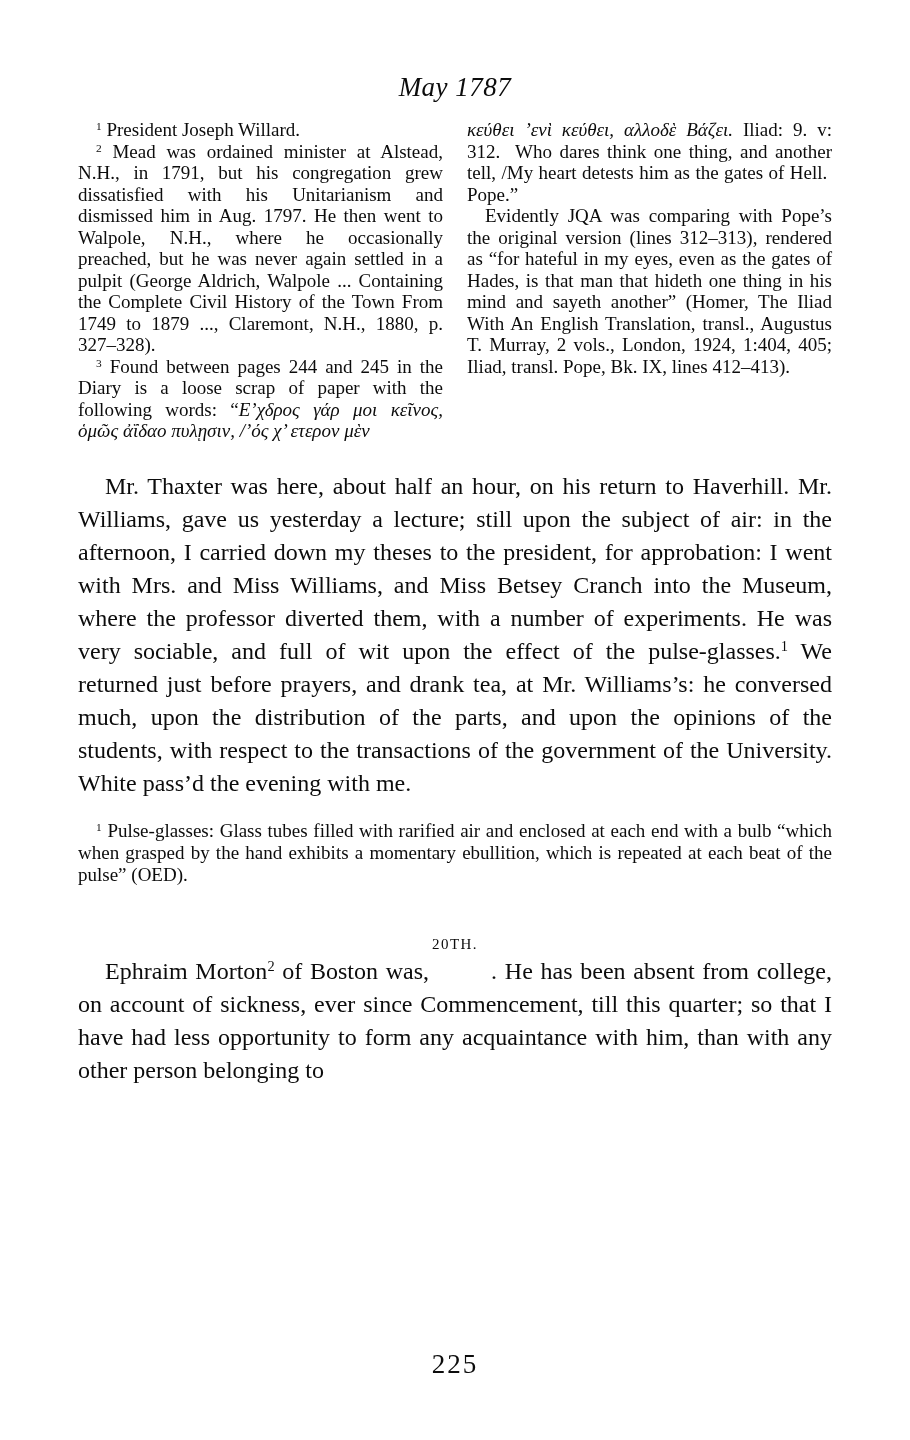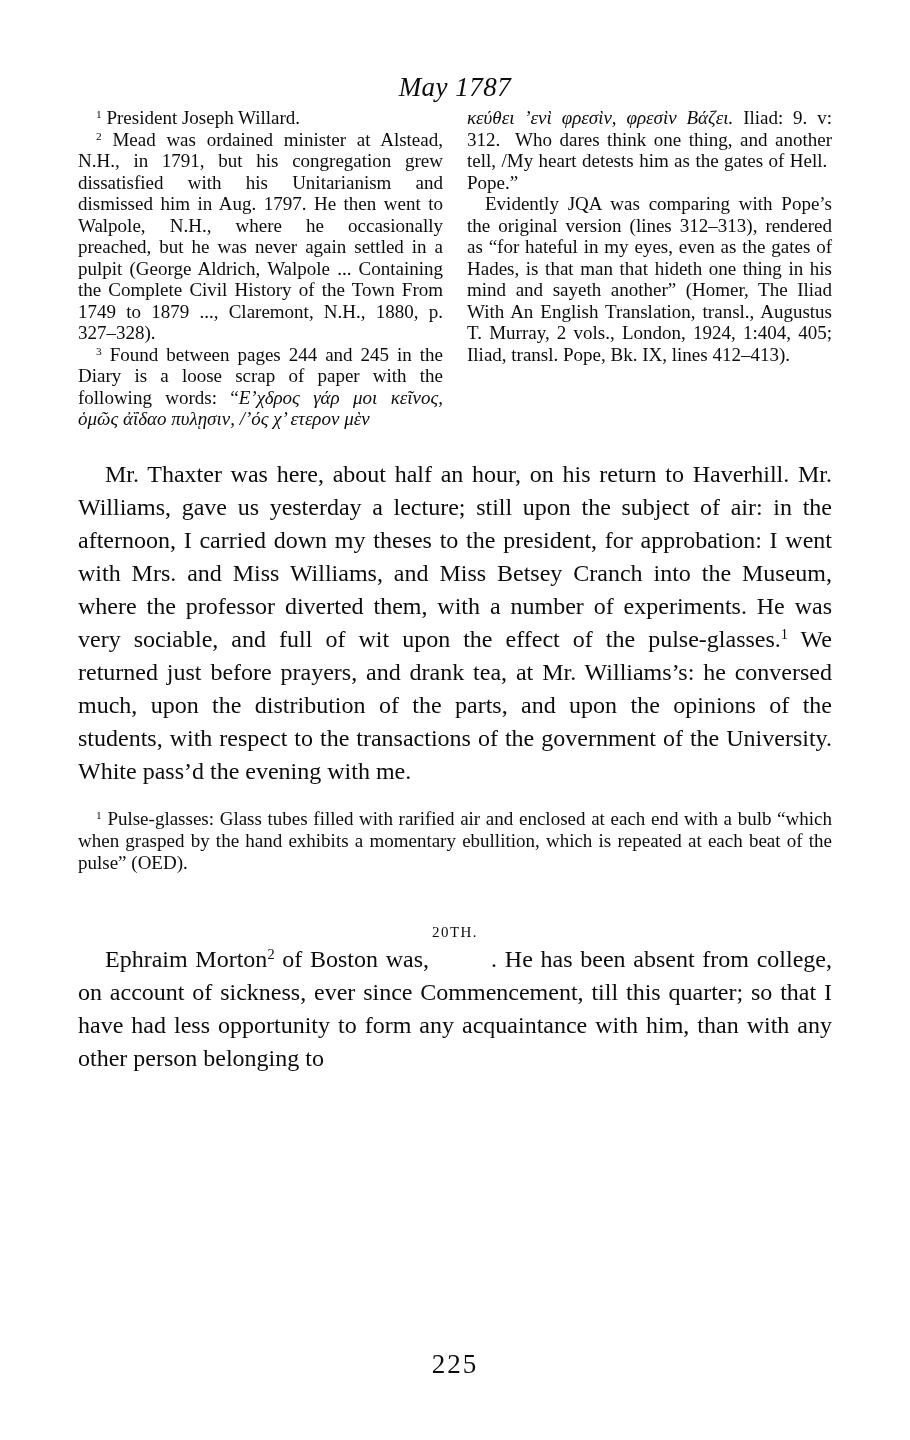--- a/index.html
+++ b/index.html
@@ -24,21 +24,21 @@
   .body-text {
     margin:0;
     font-size:24px;
     line-height:33px;
     text-align:justify;
   }
   .intro-paragraph { margin-top:34px; }
   .fn-cols {
     display:flex;
     gap:24px;
-    margin-top:4px;
+    margin-top:16px;
   }
   .fn-col {
     flex:1 1 0;
     font-size:19px;
     line-height:21.5px;
     text-align:justify;
   }
   .fn-col p { margin:0; text-indent:18px; }
   .fn-col p.no-indent { text-indent:0; }
   .entry-heading {
@@ -78,21 +78,21 @@
   <div class="running-head">May 1787</div>
 
 
   <div class="fn-cols">
     <div class="fn-col">
       <p><span class="run-sup">1</span><span> President Joseph Willard.</span></p>
       <p><span class="run-sup">2</span><span> Mead was ordained minister at Alstead, N.H., in 1791, but his congregation grew dissatisfied with his Unitarianism and dismissed him in Aug. 1797. He then went to Walpole, N.H., where he occasionally preached, but he was never again settled in a pulpit (George Aldrich, </span><span class="run-i">Walpole ... Containing the Complete Civil History of the Town From 1749 to 1879</span><span> ..., Claremont, N.H., 1880, p. 327–328).</span></p>
       <p><span class="run-sup">3</span><span> Found between pages 244 and 245 in the Diary is a loose scrap of paper with the following words: “</span><span class="run-greek">Ε’χδρος γάρ μοι κεῖνος, ὁμῶς ἀΐδαο πυλῃσιν, /’ός χ’ ετερον μὲν</span></p>
     </div>
     <div class="fn-col">
-      <p class="no-indent"><span class="run-greek">κεύθει ’ενὶ φρεσὶν, φρεσὶν Βάζει.</span><span> Iliad: 9. v: 312.&nbsp; Who dares think one thing, and another tell, /My heart detests him as the gates of Hell.&nbsp; Pope.”</span></p>
+      <p class="no-indent"><span class="run-greek">κεύθει ’ενὶ κεύθει, αλλοδὲ Βάζει.</span><span> Iliad: 9. v: 312.&nbsp; Who dares think one thing, and another tell, /My heart detests him as the gates of Hell.&nbsp; Pope.”</span></p>
       <p><span>Evidently JQA was comparing with Pope’s the original version (lines 312–313), rendered as “for hateful in my eyes, even as the gates of Hades, is that man that hideth one thing in his mind and sayeth another” (Homer, </span><span class="run-i">The Iliad With An English Translation,</span><span> transl., Augustus T. Murray, 2 vols., London, 1924, 1:404, 405; </span><span class="run-i">Iliad,</span><span> transl. Pope, Bk. IX, lines 412–413).</span></p>
     </div>
   </div>
 
   <div class="entry">
     <p class="body-text entry-paragraph"><span>Mr. Thaxter was here, about half an hour, on his return to Haverhill. Mr. Williams, gave us yesterday a lecture; still upon the subject of air: in the afternoon, I carried down my theses to the president, for approbation: I went with Mrs. and Miss Williams, and Miss Betsey Cranch into the Museum, where the professor diverted them, with a number of experiments. He was very sociable, and full of wit upon the effect of the pulse-glasses.</span><span class="run-sup">1</span><span> We returned just before prayers, and drank tea, at Mr. Williams’s: he conversed much, upon the distribution of the parts, and upon the opinions of the students, with respect to the transactions of the government of the University. White pass’d the evening with me.</span></p>
     <p class="fn-block"><span class="run-sup">1</span><span> Pulse-glasses: Glass tubes filled with rarified air and enclosed at each end with a bulb “which when grasped by the hand exhibits a momentary ebullition, which is repeated at each beat of the pulse” (</span><span class="run-i">OED</span><span>).</span></p>
   </div>
 
   <div class="entry">

